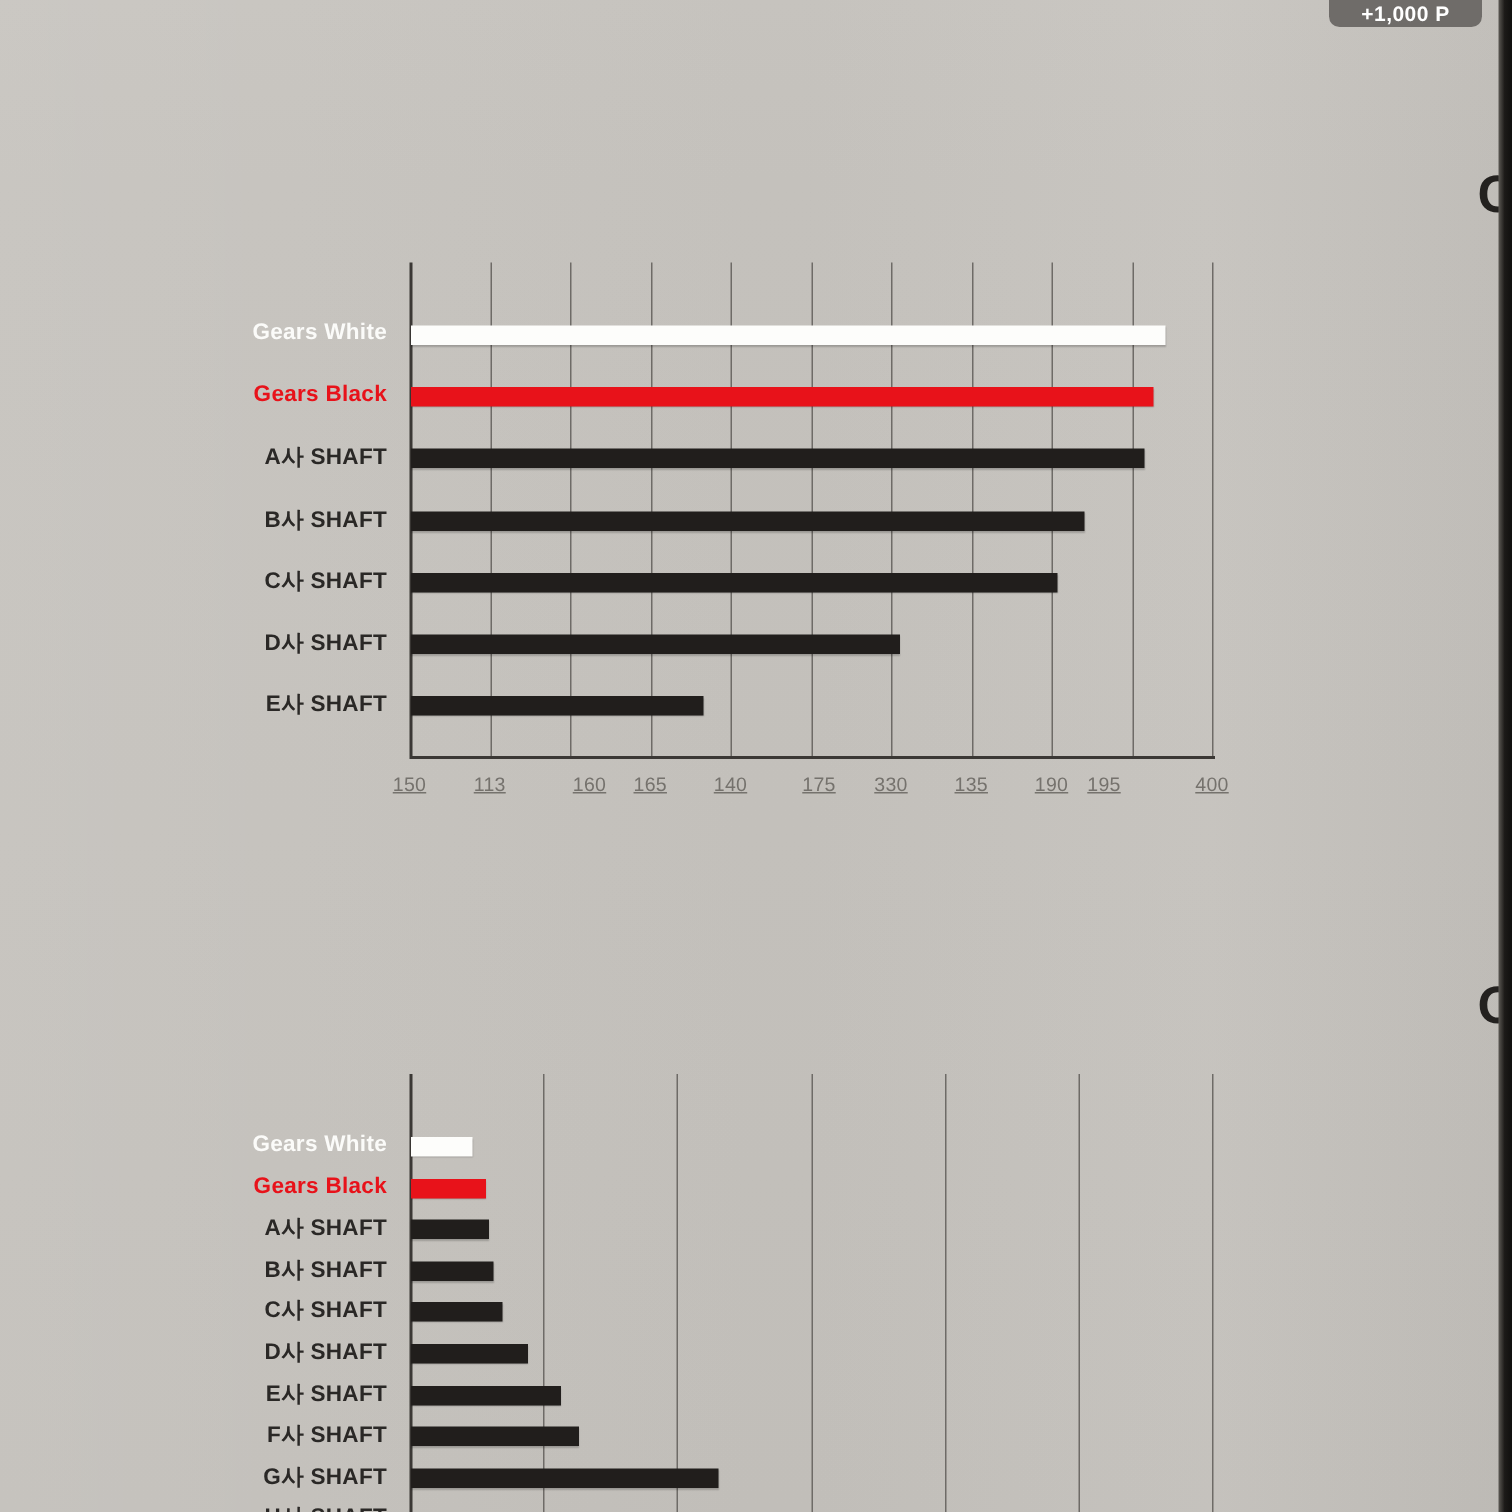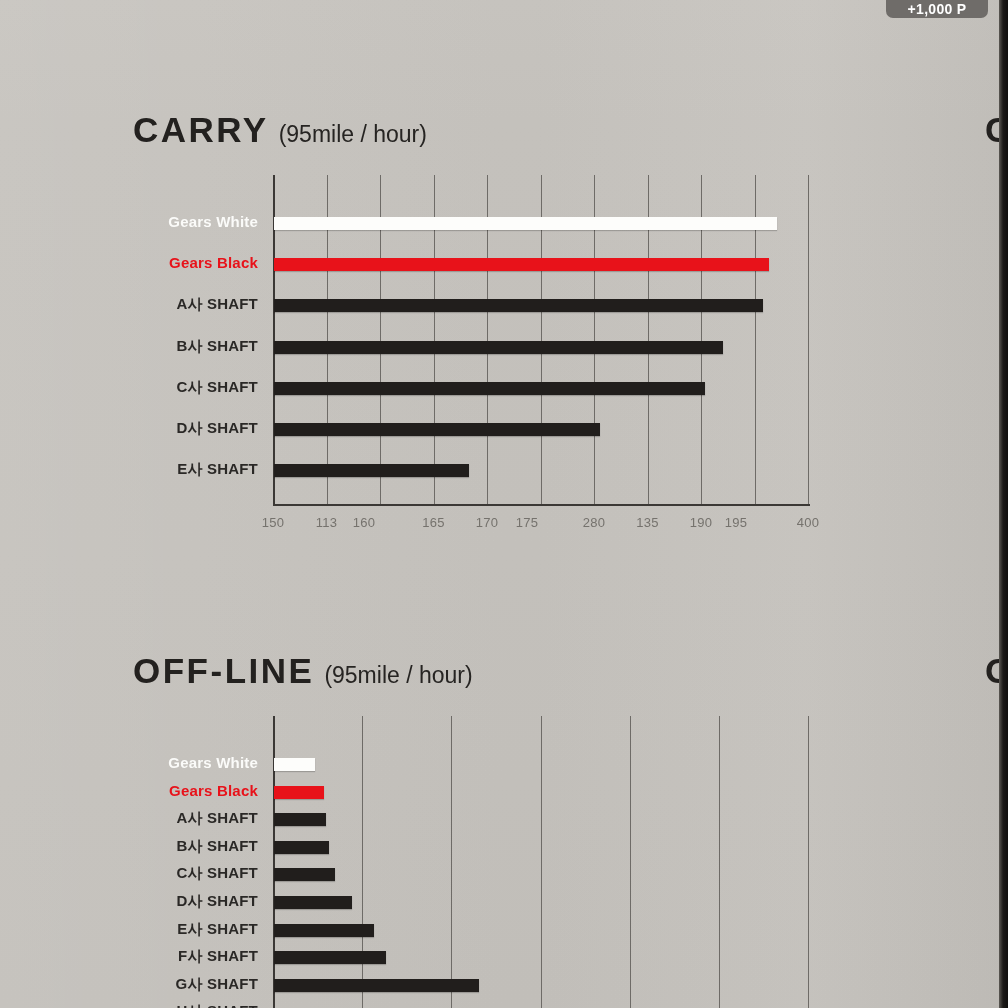--- a/index.html
+++ b/index.html
@@ -150,33 +150,31 @@
   .row-label.white-lbl { color: #fbfbf9; }
   .row-label.red-lbl   { color: #e8121a; }
 
   .tick-label {
     position: absolute;
     font-size: 13px;
     color: #75726d;
     text-align: center;
     width: 40px;
     letter-spacing: 0.2px;
+    text-decoration: underline;
   }
 </style>
 </head>
 <body>
 
 <div id="page-surface">
 
   <div id="sheen"></div>
 
   <div class="chart-block" id="chart-1" style="top:0;height:560px;">
-    <div class="chart-title" style="top:110px;">
-      <span class="title-main">CARRY</span><span class="title-sub">(95mile / hour)</span>
-    </div>
     <div class="edge-letter" style="top:110px;">C</div>
     <div class="plot" id="plot-1" style="top:175px;height:330px;width:536px;">
         <div class="grid-line axis" style="left: 0px; height: 329px;"></div>
         <div class="grid-line" style="left: 53.5px; height: 329px;"></div>
         <div class="grid-line" style="left: 107px; height: 329px;"></div>
         <div class="grid-line" style="left: 160.5px; height: 329px;"></div>
         <div class="grid-line" style="left: 214px; height: 329px;"></div>
         <div class="grid-line" style="left: 267.5px; height: 329px;"></div>
         <div class="grid-line" style="left: 321px; height: 329px;"></div>
         <div class="grid-line" style="left: 374.5px; height: 329px;"></div>
@@ -193,36 +191,33 @@
         <div class="bar dark" style="top: 165.6px; left: 1px; width: 449.4px;"></div>
         <div class="row-label" style="top: 161.6px; left: -280px; width: 265px;">B사 SHAFT</div>
         <div class="bar dark" style="top: 206.8px; left: 1px; width: 431.21px;"></div>
         <div class="row-label" style="top: 202.8px; left: -280px; width: 265px;">C사 SHAFT</div>
         <div class="bar dark" style="top: 248px; left: 1px; width: 326.35px;"></div>
         <div class="row-label" style="top: 244px; left: -280px; width: 265px;">D사 SHAFT</div>
         <div class="bar dark" style="top: 289.2px; left: 1px; width: 194.74px;"></div>
         <div class="row-label" style="top: 285.2px; left: -280px; width: 265px;">E사 SHAFT</div>
         <div class="tick-label" style="left: -20px; top: 340px;">150</div>
         <div class="tick-label" style="left: 33.5px; top: 340px;">113</div>
-        <div class="tick-label" style="left: 71px; top: 340px;">160</div>
+        <div class="tick-label" style="left: 100px; top: 340px;">160</div>
         <div class="tick-label" style="left: 140.5px; top: 340px;">165</div>
-        <div class="tick-label" style="left: 194px; top: 340px;">170</div>
-        <div class="tick-label" style="left: 234px; top: 340px;">175</div>
-        <div class="tick-label" style="left: 301px; top: 340px;">280</div>
+        <div class="tick-label" style="left: 194px; top: 340px;">140</div>
+        <div class="tick-label" style="left: 253px; top: 340px;">175</div>
+        <div class="tick-label" style="left: 301px; top: 340px;">330</div>
         <div class="tick-label" style="left: 354.5px; top: 340px;">135</div>
         <div class="tick-label" style="left: 408px; top: 340px;">190</div>
         <div class="tick-label" style="left: 443px; top: 340px;">195</div>
         <div class="tick-label" style="left: 515px; top: 340px;">400</div>
       </div>
   </div>
 
   <div class="chart-block" id="chart-2" style="top:0;height:1008px;">
-    <div class="chart-title" style="top:651px;">
-      <span class="title-main">OFF-LINE</span><span class="title-sub">(95mile / hour)</span>
-    </div>
     <div class="edge-letter" style="top:651px;">O</div>
     <div class="plot" id="plot-2" style="top:716px;height:292px;width:536px;">
         <div class="grid-line axis" style="left: 0px; height: 292px;"></div>
         <div class="grid-line" style="left: 89.1667px; height: 292px;"></div>
         <div class="grid-line" style="left: 178.333px; height: 292px;"></div>
         <div class="grid-line" style="left: 267.5px; height: 292px;"></div>
         <div class="grid-line" style="left: 356.667px; height: 292px;"></div>
         <div class="grid-line" style="left: 445.833px; height: 292px;"></div>
         <div class="grid-line" style="left: 535px; height: 292px;"></div>
         <div class="bar white" style="top: 42px; left: 1px; width: 41.0167px;"></div>

